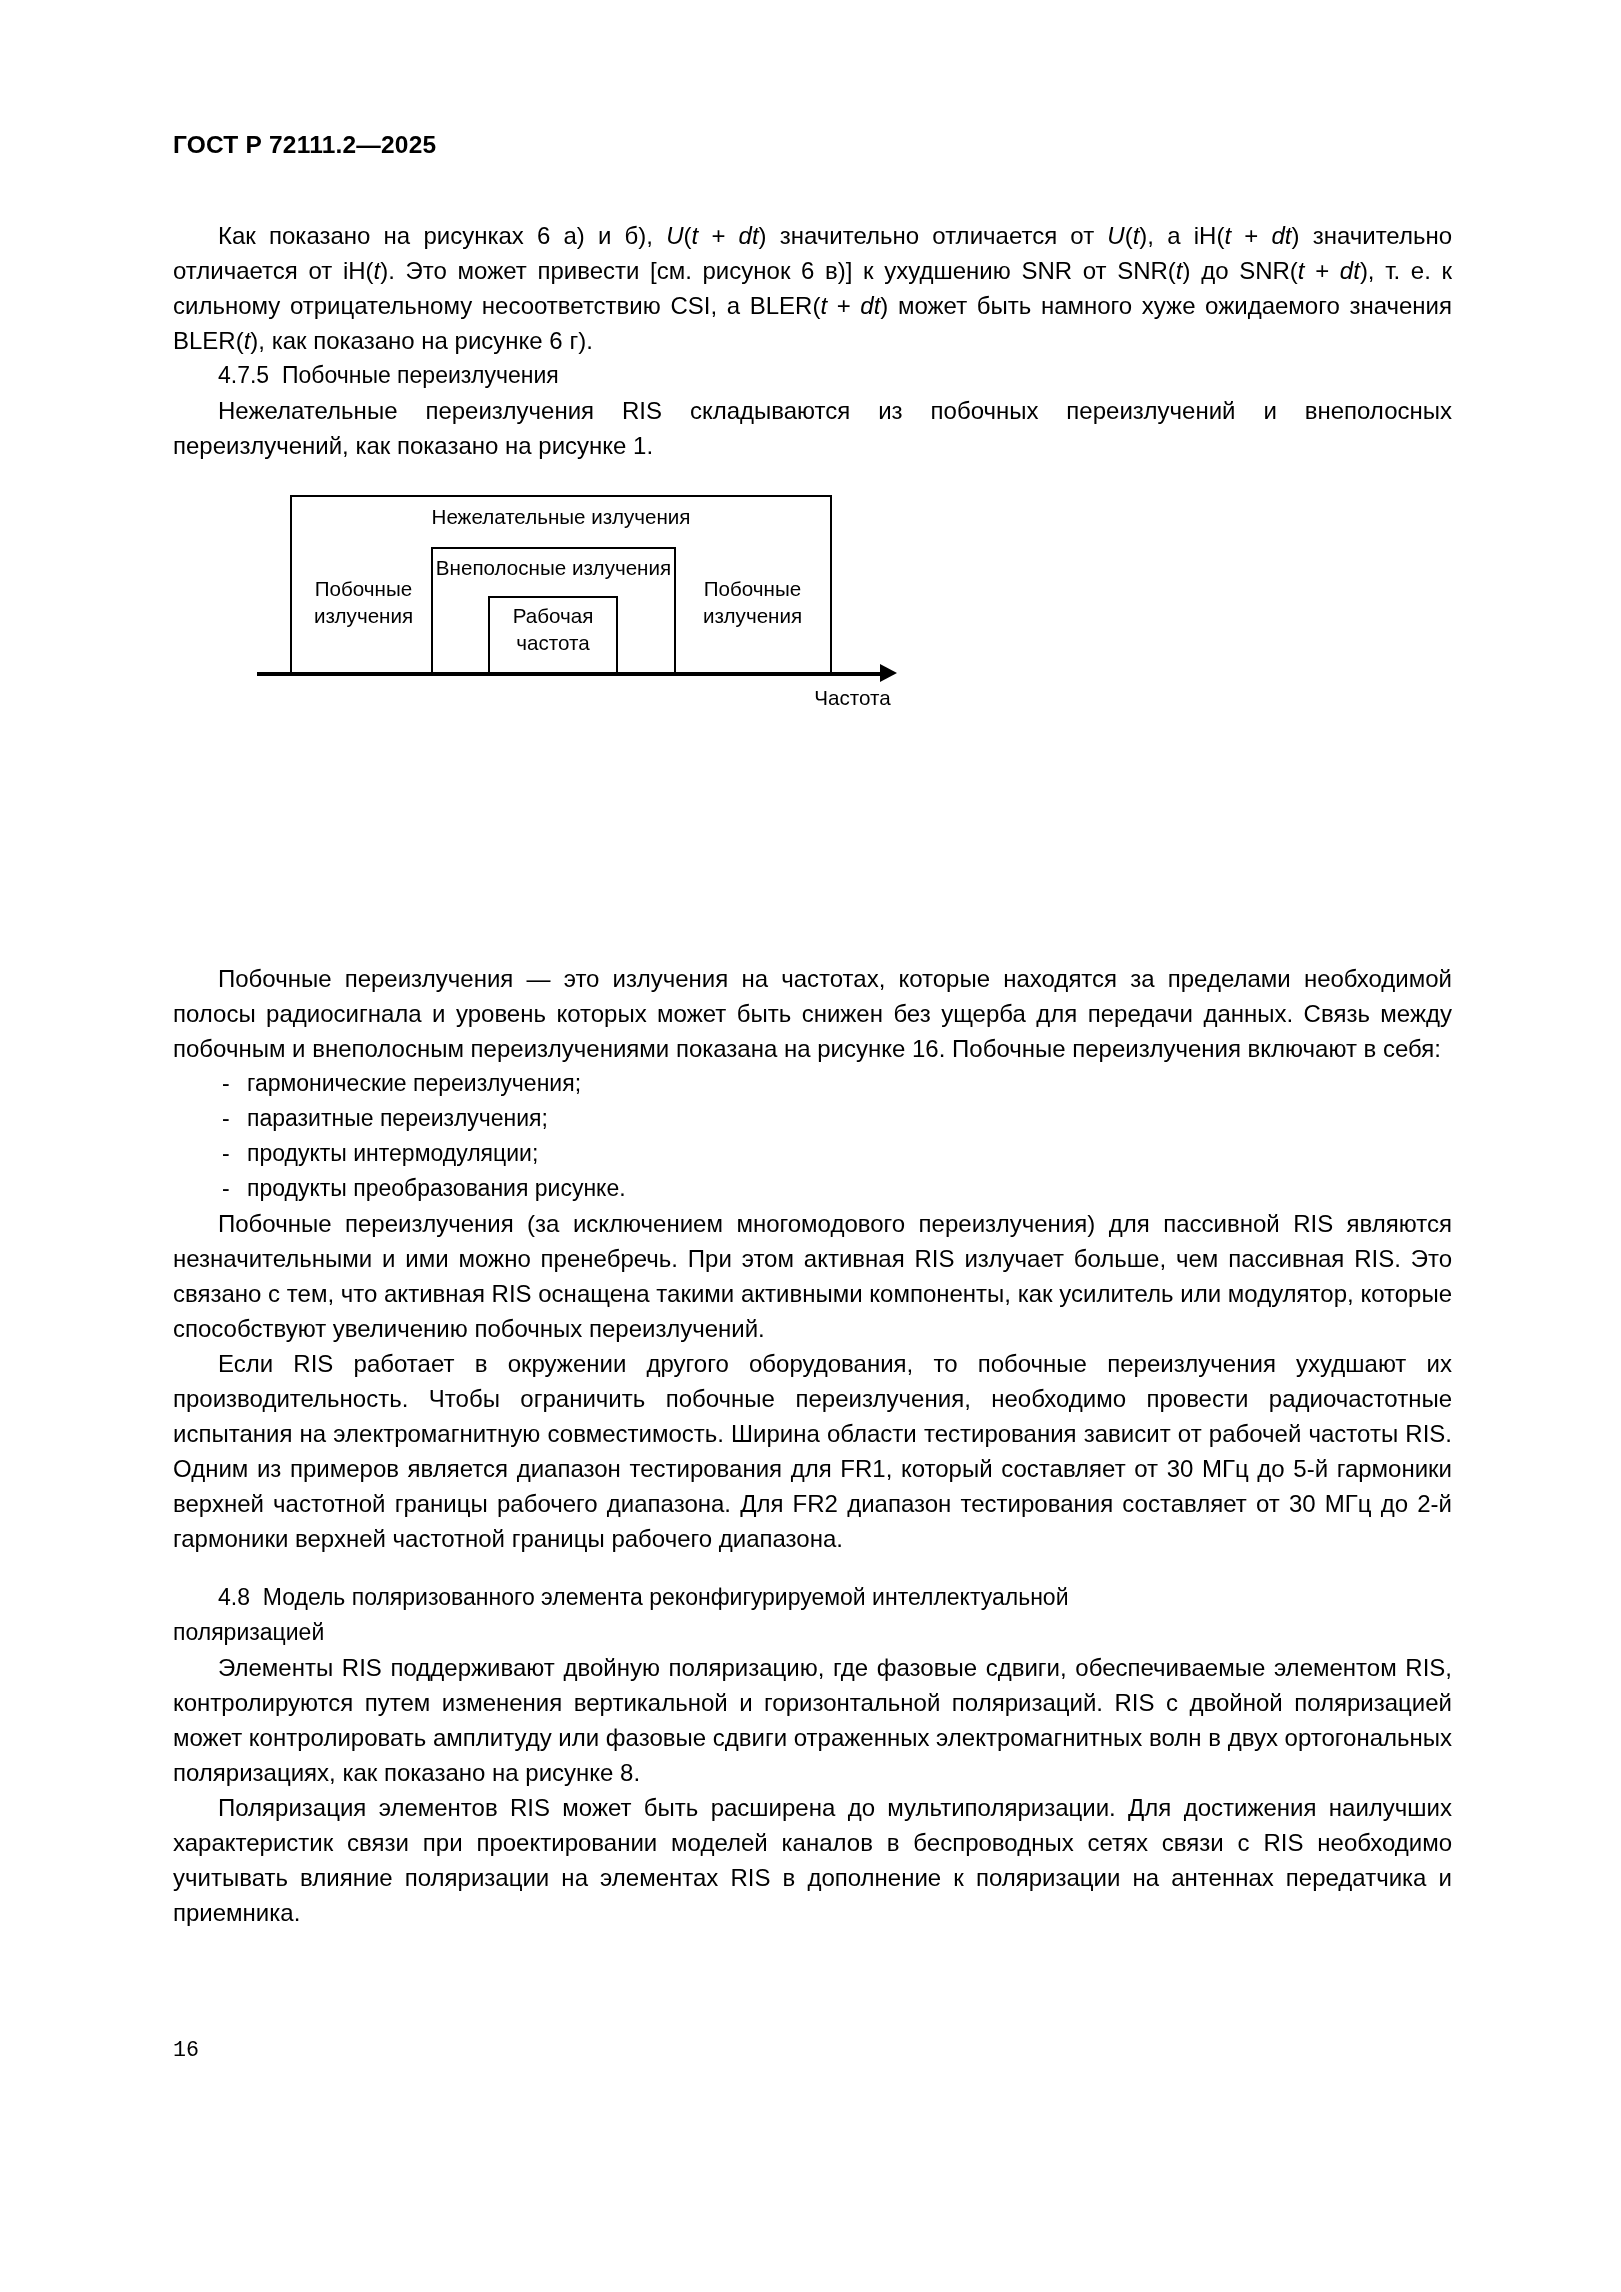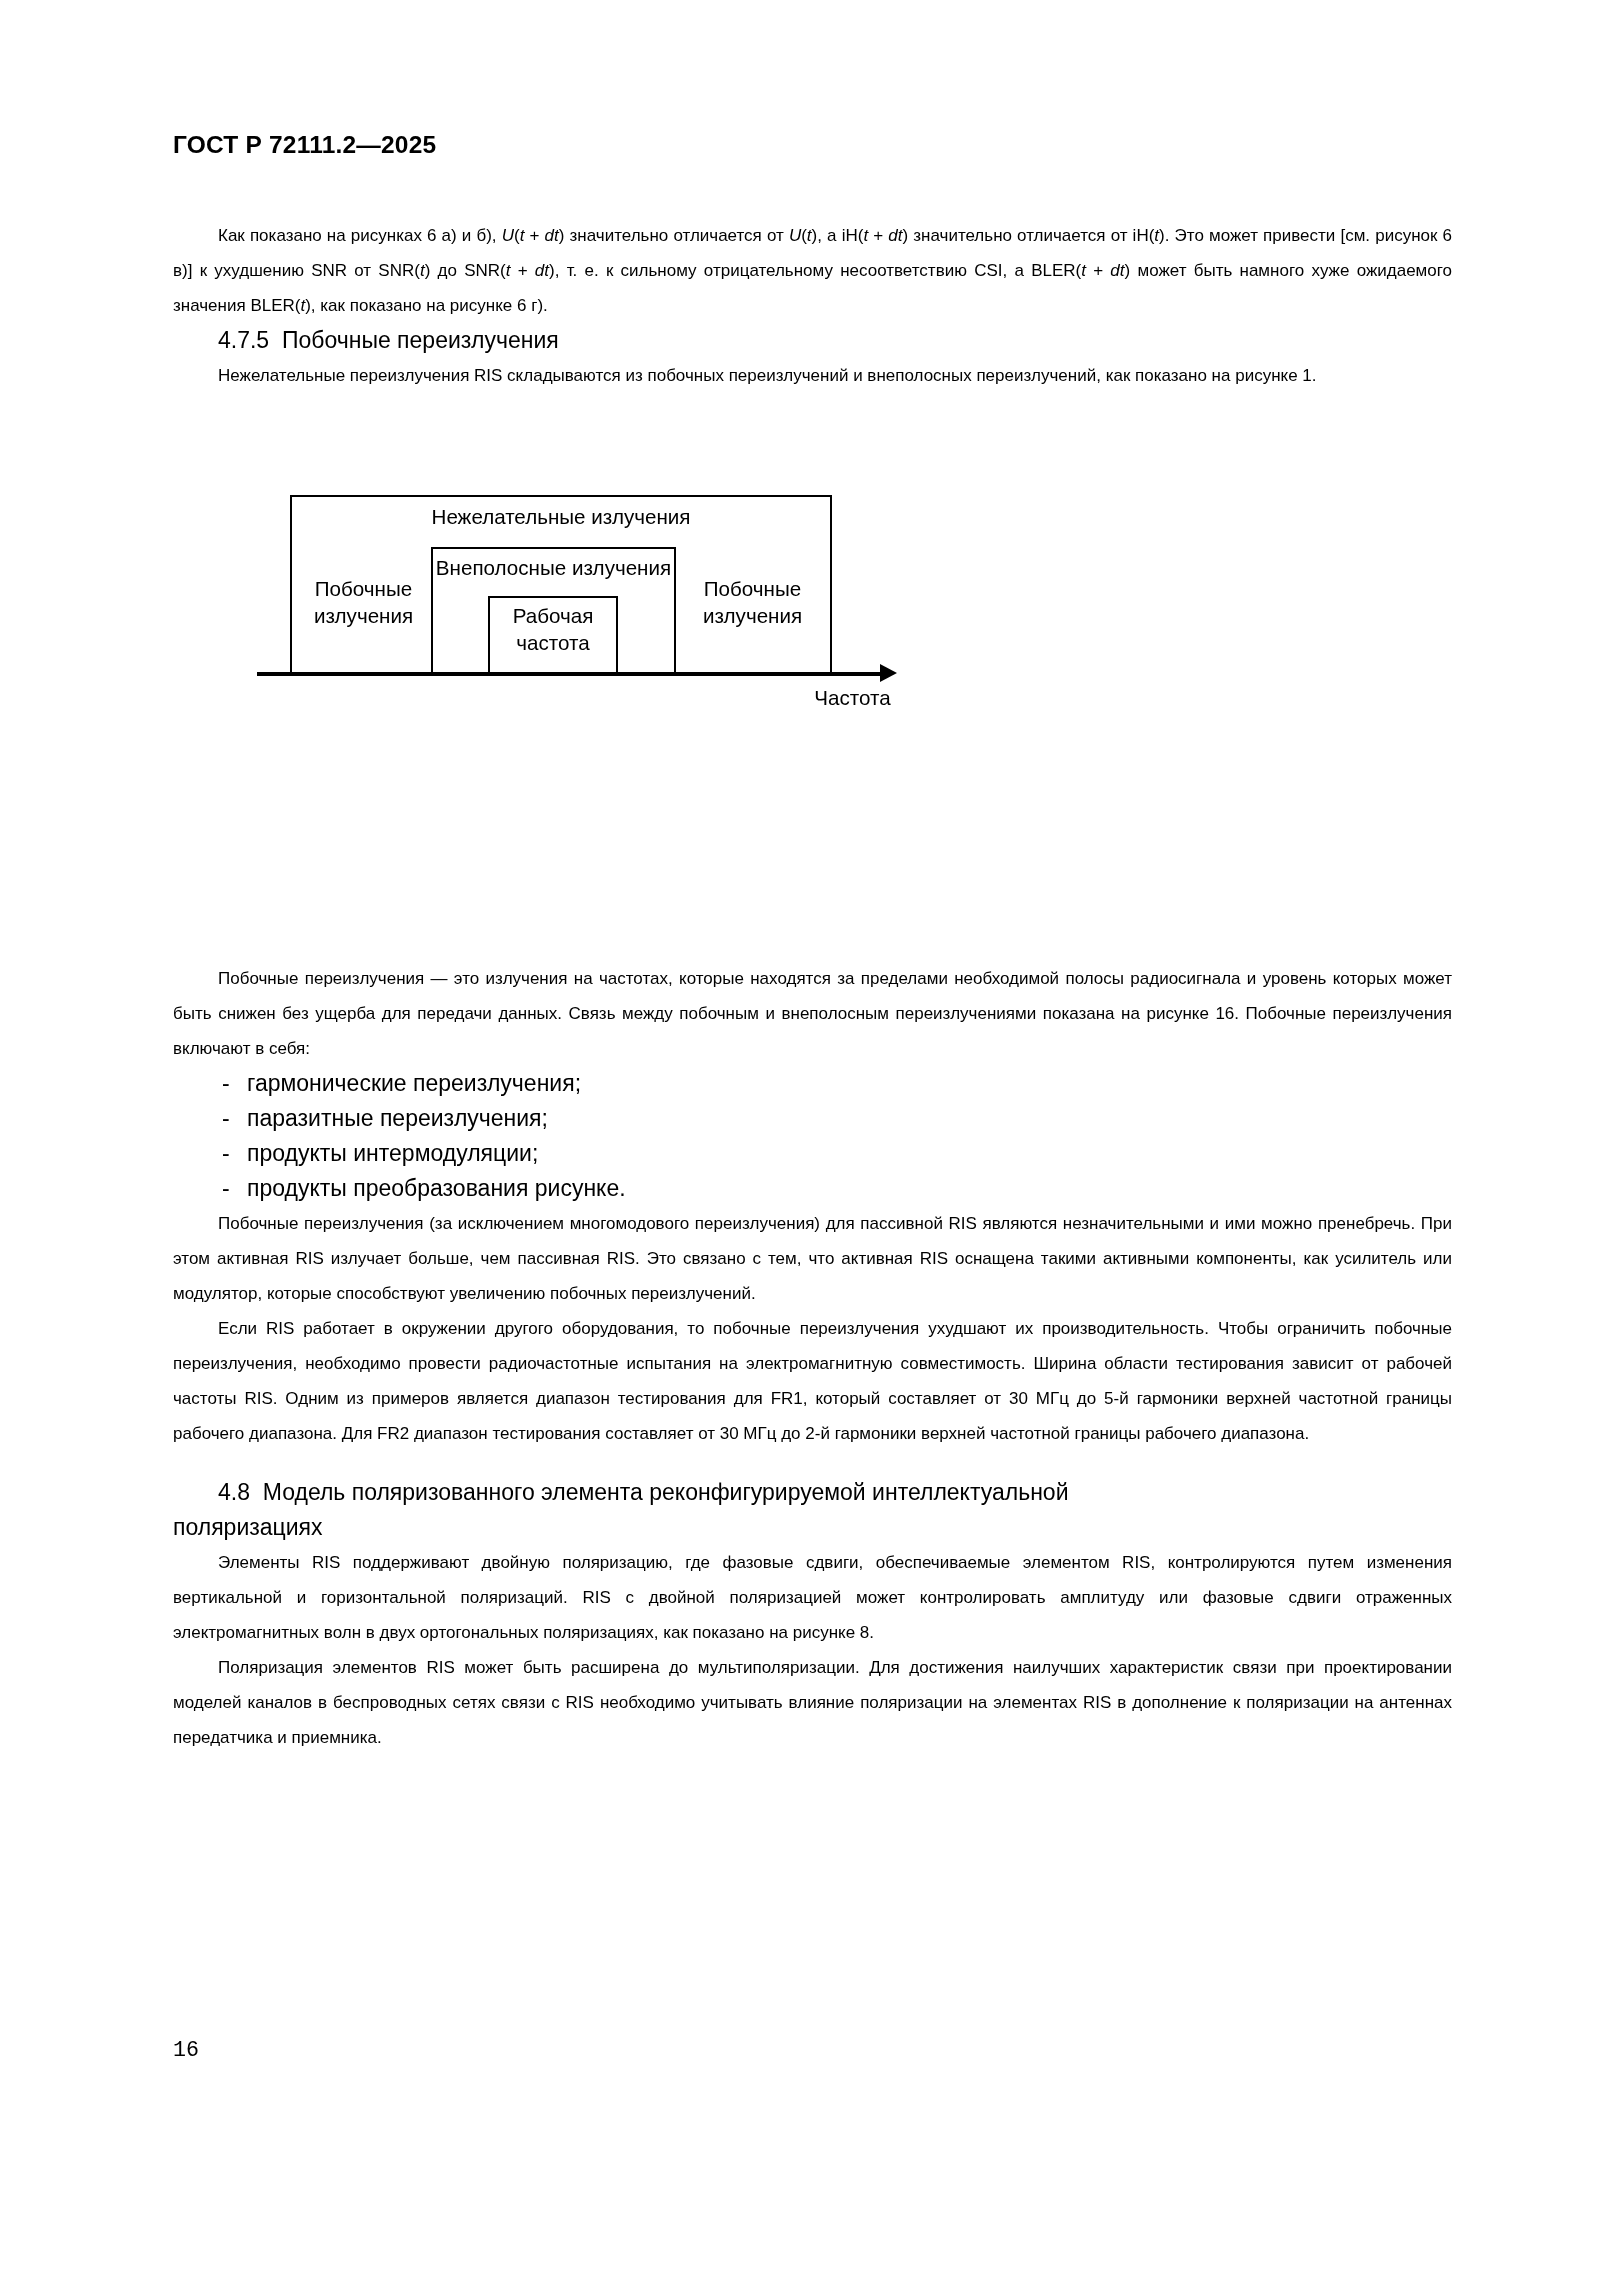--- a/index.html
+++ b/index.html
@@ -25,21 +25,21 @@
     letter-spacing:0.2px;
     text-align:right;
   }
   .content {
     position:absolute;
     left:173px; top:218px;
     width:1279px;
   }
   p.body {
     margin:0;
-    font-size:17px;
+    font-size:24px;
     line-height:35px;
     text-align:justify;
     text-justify:inter-word;
     text-indent:45px;
     hyphens:manual;
   }
   h3.sec {
     margin:0;
     font-size:23px;
     line-height:35px;
@@ -247,21 +247,21 @@
       <li><span class="dash">-</span><span>продукты интермодуляции;</span></li>
       <li><span class="dash">-</span><span>продукты преобразования рисунке.</span></li>
     </ul>
 
     <p class="body">Побочные переизлучения (за исключением многомодового переизлучения) для пассивной RIS являются незначительными и ими можно пренебречь. При этом активная RIS излучает больше, чем пассивная RIS. Это связано с тем, что активная RIS оснащена такими активными компоненты, как усилитель или модулятор, которые способствуют увеличению побочных переизлучений.</p>
 
     <p class="body">Если RIS работает в окружении другого оборудования, то побочные переизлучения ухудшают их производительность. Чтобы ограничить побочные переизлучения, необходимо провести радиочастотные испытания на электромагнитную совместимость. Ширина области тестирования зависит от рабочей частоты RIS. Одним из примеров является диапазон тестирования для FR1, который составляет от 30 МГц до 5-й гармоники верхней частотной границы рабочего диапазона. Для FR2 диапазон тестирования составляет от 30 МГц до 2-й гармоники верхней частотной границы рабочего диапазона.</p>
 
     <div class="gap-m"></div>
 
-    <h3 class="sec"><span>4.8</span>&nbsp;&nbsp;<span>Модель поляризованного элемента реконфигурируемой интеллектуальной</span><span class="cont">поляризациях</span></h3>
+    <h3 class="sec"><span>4.8</span>&nbsp;&nbsp;<span>Модель поляризованного элемента реконфигурируемой интеллектуальной</span><span class="cont">поляризацией</span></h3>
 
     <p class="body">Элементы RIS поддерживают двойную поляризацию, где фазовые сдвиги, обеспечиваемые элементом RIS, контролируются путем изменения вертикальной и горизонтальной поляризаций. RIS с двойной поляризацией может контролировать амплитуду или фазовые сдвиги отраженных электромагнитных волн в двух ортогональных поляризациях, как показано на рисунке 8.</p>
 
     <p class="body">Поляризация элементов RIS может быть расширена до мультиполяризации. Для достижения наилучших характеристик связи при проектировании моделей каналов в беспроводных сетях связи с RIS необходимо учитывать влияние поляризации на элементах RIS в дополнение к поляризации на антеннах передатчика и приемника.</p>
 
   </div>
 
   <div class="pagenum">16</div>
 
 </div>

